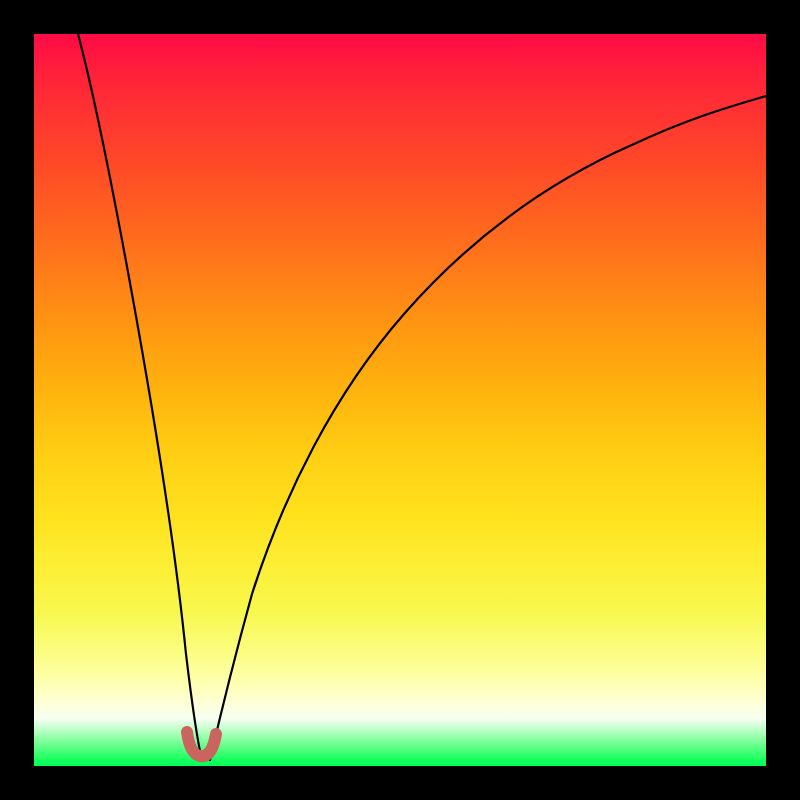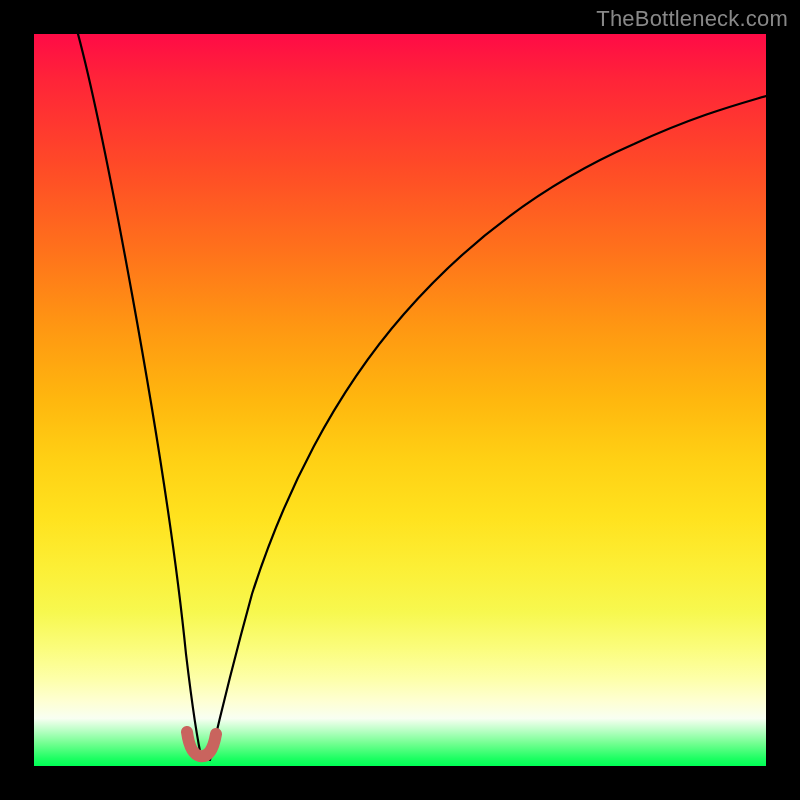--- a/index.html
+++ b/index.html
@@ -92,14 +92,13 @@
       <path class="curve" d="M 176 726
                C 182 700, 196 640, 218 560
                C 250 460, 300 360, 370 280
                C 440 200, 520 145, 600 110
                C 660 82, 705 70, 732 62"></path>
       <path class="marker" d="M 153 698
                Q 156 720, 166 722
                Q 178 724, 182 700"></path>
     </svg>
   </div>
-  <div class="watermark">TheBottleneck.com</div>
 </div>
 
 </body></html>

